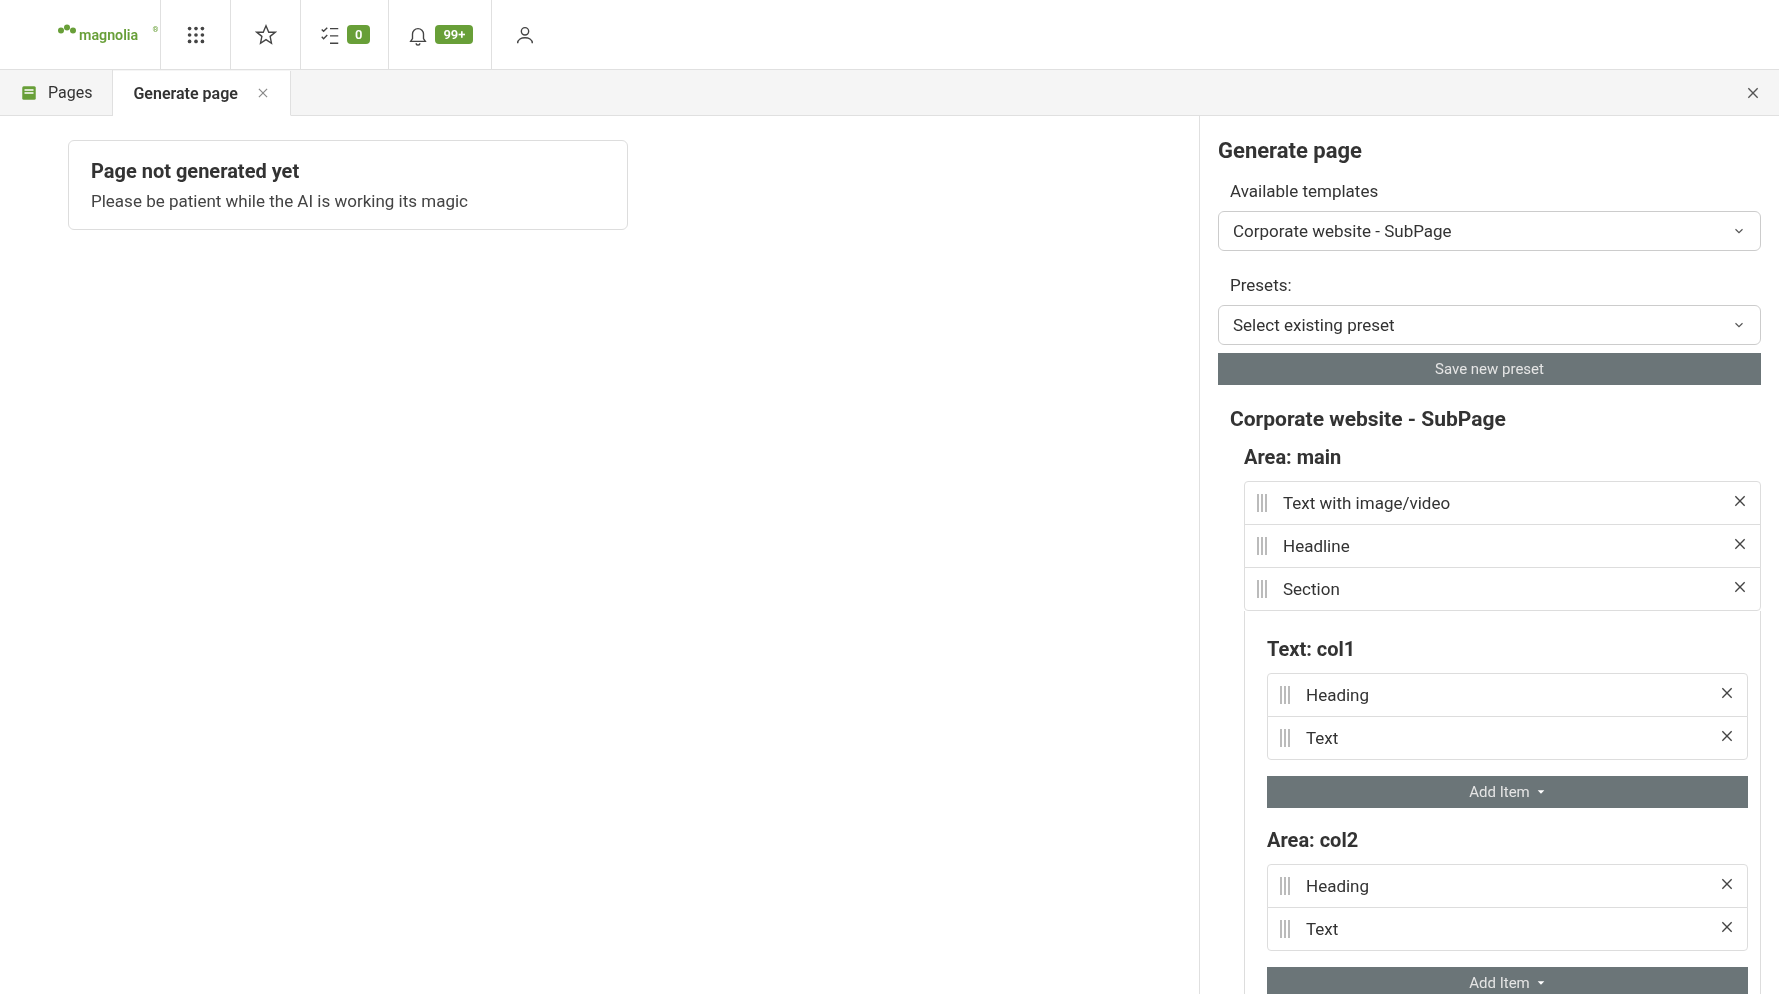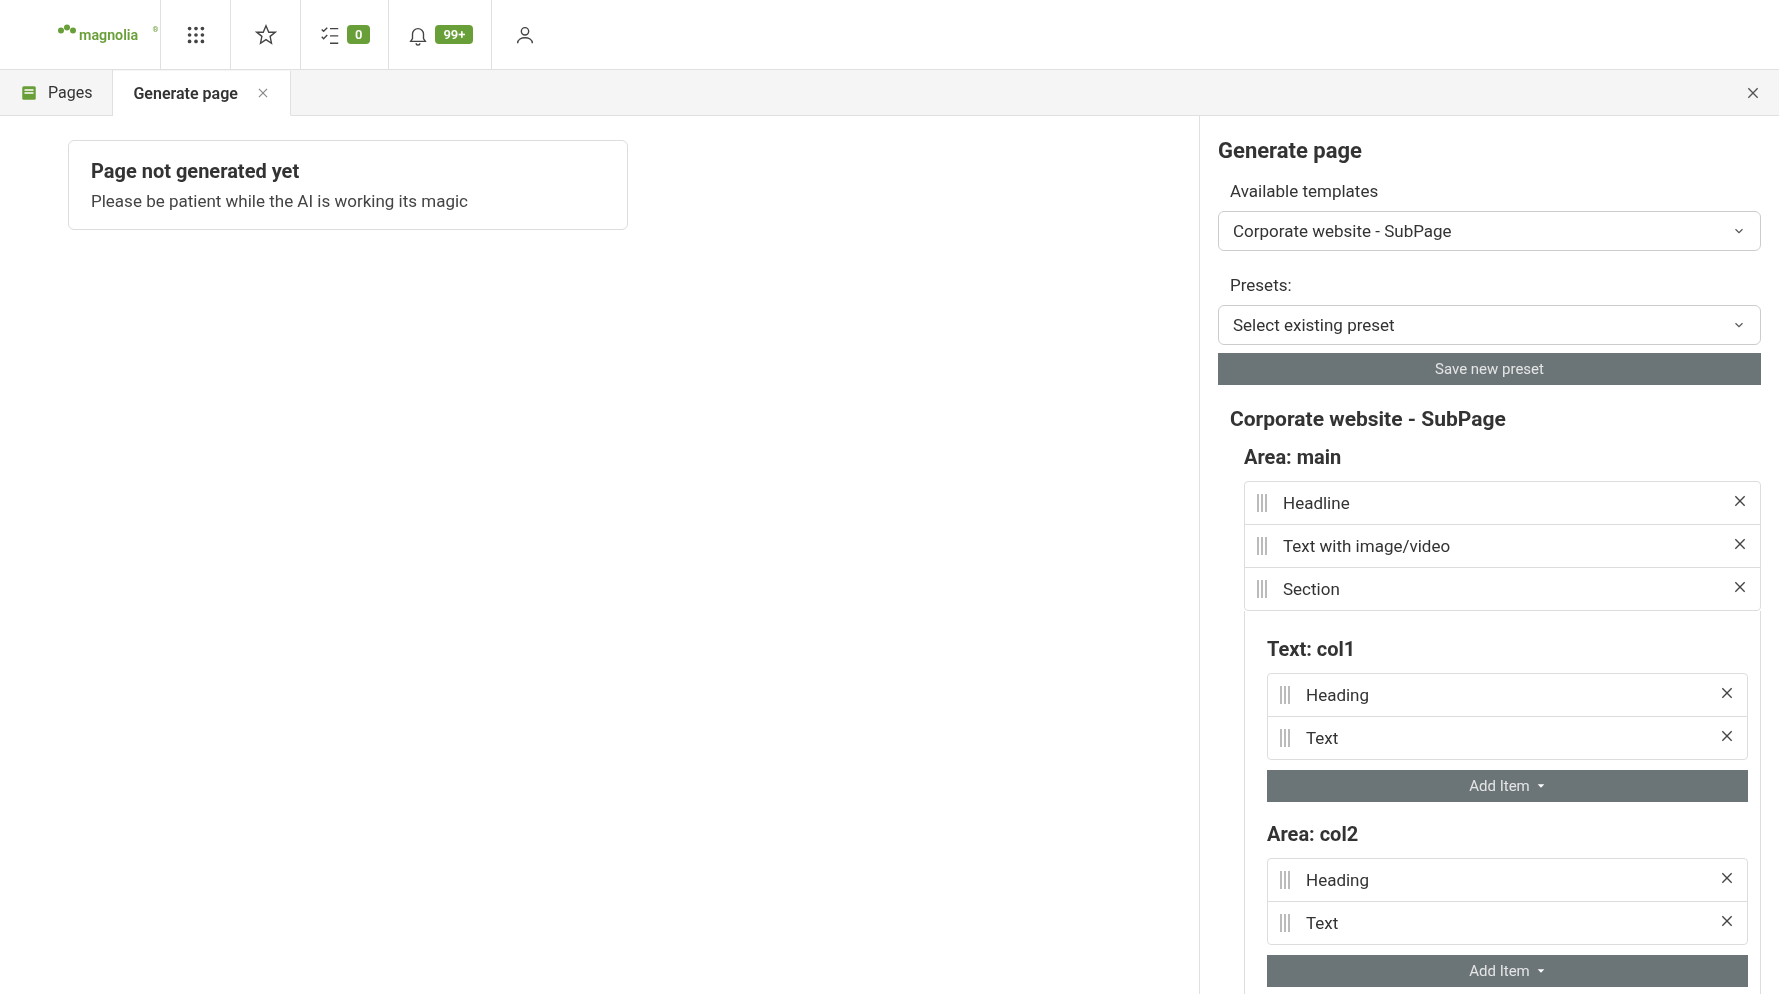--- a/index.html
+++ b/index.html
@@ -54,21 +54,21 @@
     .comp-list { margin-left: 26px; }
     .comp-list.nested { margin-left: 48px; }
     .comp-row { border: 1px solid #ddd; background: #fff; height: 44px; display: flex; align-items: center; padding: 0 12px; margin-top: -1px; }
     .comp-row:first-child { border-top-left-radius: 4px; border-top-right-radius: 4px; margin-top: 0; }
     .comp-row:last-child { border-bottom-left-radius: 4px; border-bottom-right-radius: 4px; }
     .drag-handle { width: 16px; display: flex; flex-direction: row; gap: 2px; margin-right: 10px; cursor: grab; }
     .drag-handle span { width: 2px; height: 18px; background: #bbb; }
     .comp-name { flex: 1; font-size: 17px; }
     .comp-remove { cursor: pointer; }
     .comp-remove svg { width: 16px; height: 16px; stroke: #444; stroke-width: 2; fill: none; }
-    .add-item-btn { margin-top: 10px; text-align: center; }
+    .add-item-btn { margin-top: 16px; text-align: center; }
     
     .nested-block { margin-left: 26px; border: 1px solid #ddd; border-top: none; padding: 12px 12px 16px 0; border-bottom-left-radius: 4px; border-bottom-right-radius: 4px; }
     .right-pane { position: relative; }
   </style>
 </head>
 <body>
 
 <div class="header">
   <div class="logo">
     <svg viewBox="0 0 140 32">
@@ -176,33 +176,33 @@
     <div class="section-title">Corporate website - SubPage</div>
     <div class="area-label">Area: main</div>
 
     <div class="comp-list">
       <div class="comp-row">
         <div class="drag-handle">
             <span></span>
             <span></span>
             <span></span>
           </div>
-        <div class="comp-name">Headline</div>
+        <div class="comp-name">Text with image/video</div>
         <div class="comp-remove"><svg viewBox="0 0 24 24">
               <line x1="5" y1="5" x2="19" y2="19"></line>
               <line x1="19" y1="5" x2="5" y2="19"></line>
             </svg></div>
       </div>
       <div class="comp-row">
         <div class="drag-handle">
             <span></span>
             <span></span>
             <span></span>
           </div>
-        <div class="comp-name">Text with image/video</div>
+        <div class="comp-name">Headline</div>
         <div class="comp-remove"><svg viewBox="0 0 24 24">
               <line x1="5" y1="5" x2="19" y2="19"></line>
               <line x1="19" y1="5" x2="5" y2="19"></line>
             </svg></div>
       </div>
       <div class="comp-row">
         <div class="drag-handle">
             <span></span>
             <span></span>
             <span></span>

